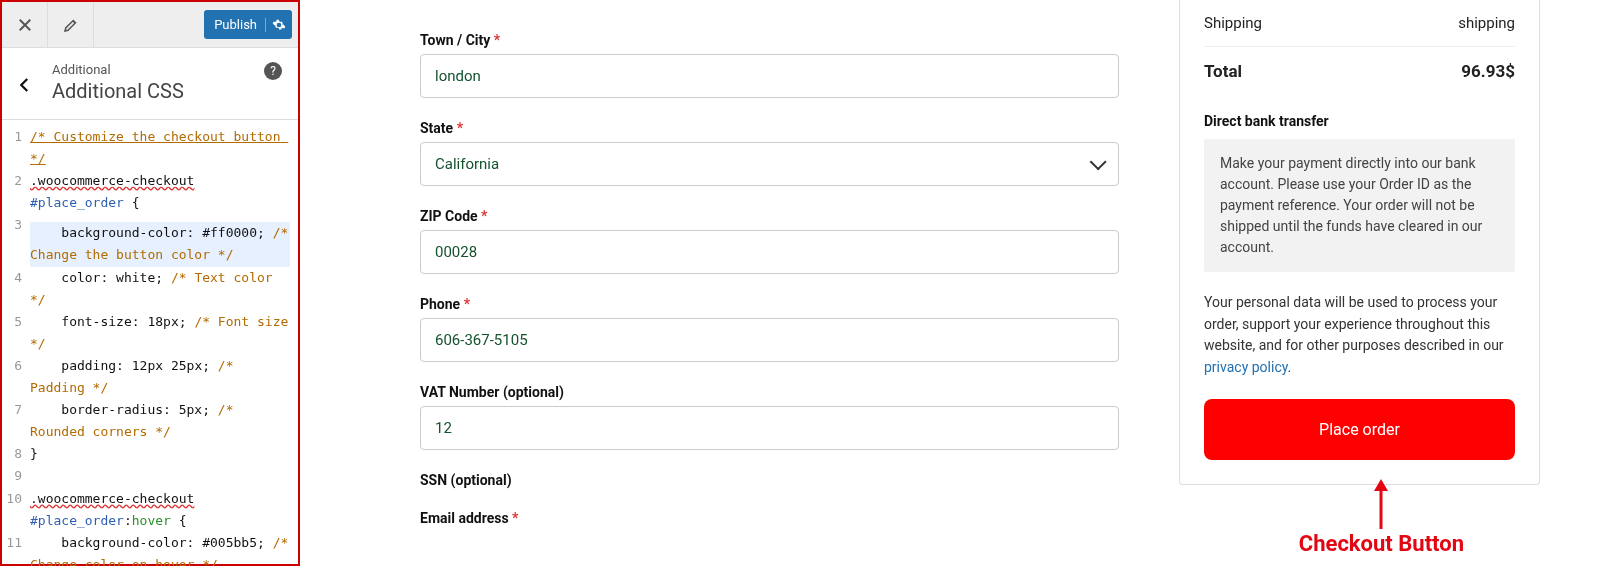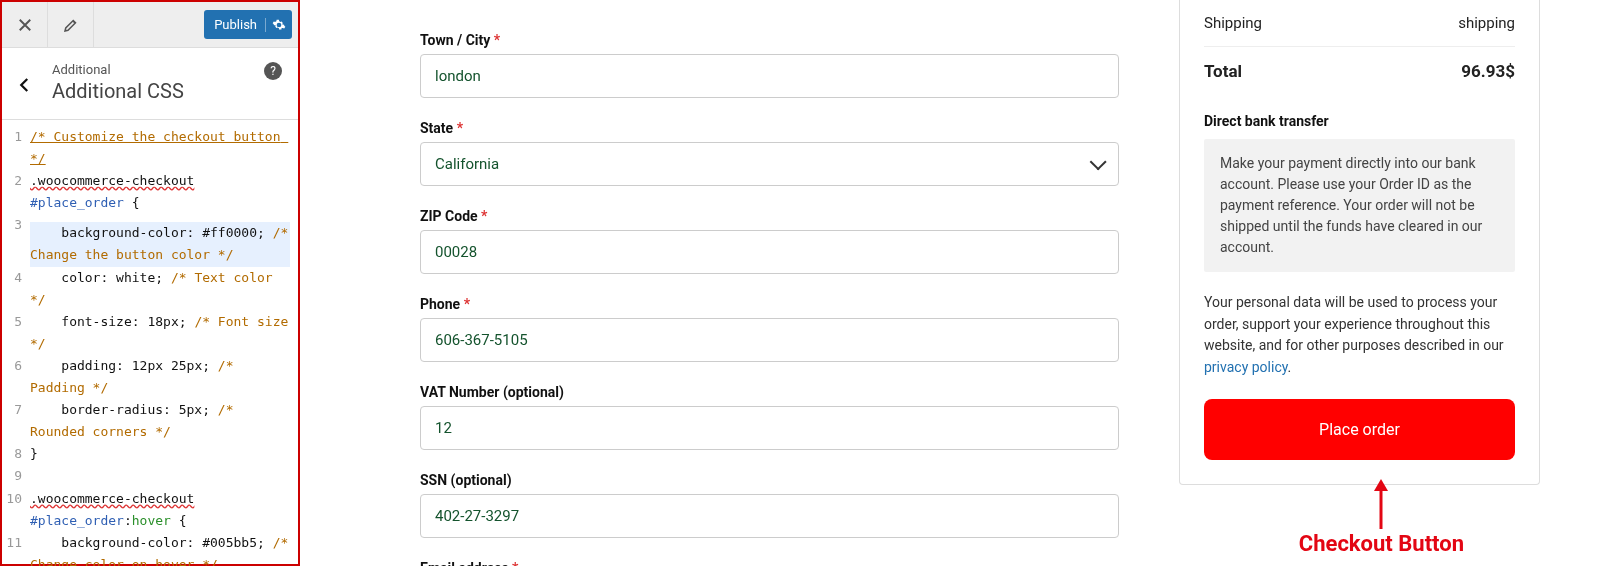--- a/index.html
+++ b/index.html
@@ -317,21 +317,20 @@
     <div class="field">
       <label><span>Phone</span> <span class="req">*</span></label>
       <div class="control">606-367-5105</div>
     </div>
     <div class="field">
       <label>VAT Number (optional)</label>
       <div class="control">12</div>
     </div>
     <div class="field">
       <label>SSN (optional)</label>
-      <div class="control">402-27-3297</div>
     </div>
     <div class="field">
       <label><span>Email address</span> <span class="req">*</span></label>
 
     </div>
   </main>
 
   <aside class="order">
     <div class="order-row">
       <span>Shipping</span>

